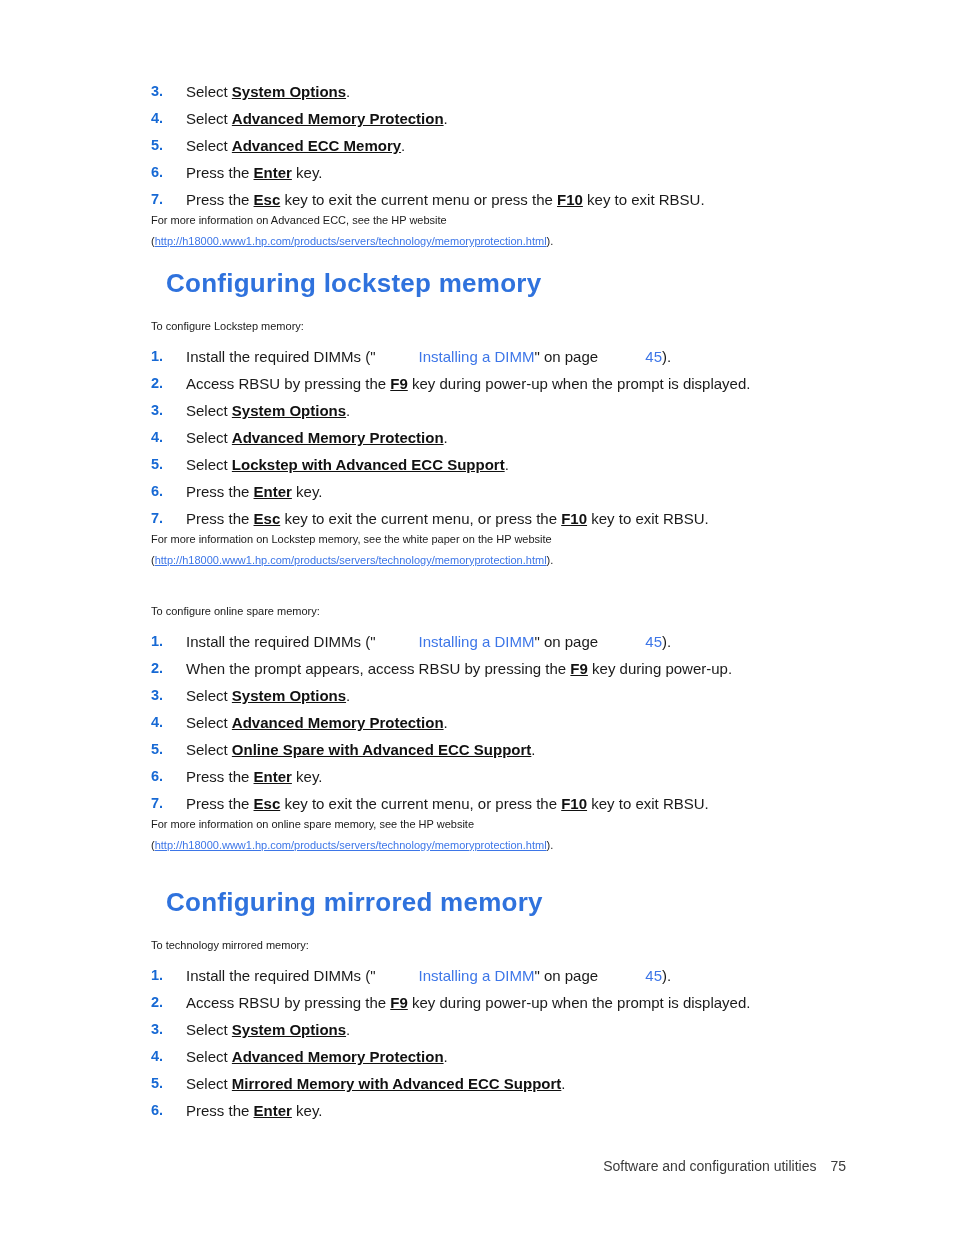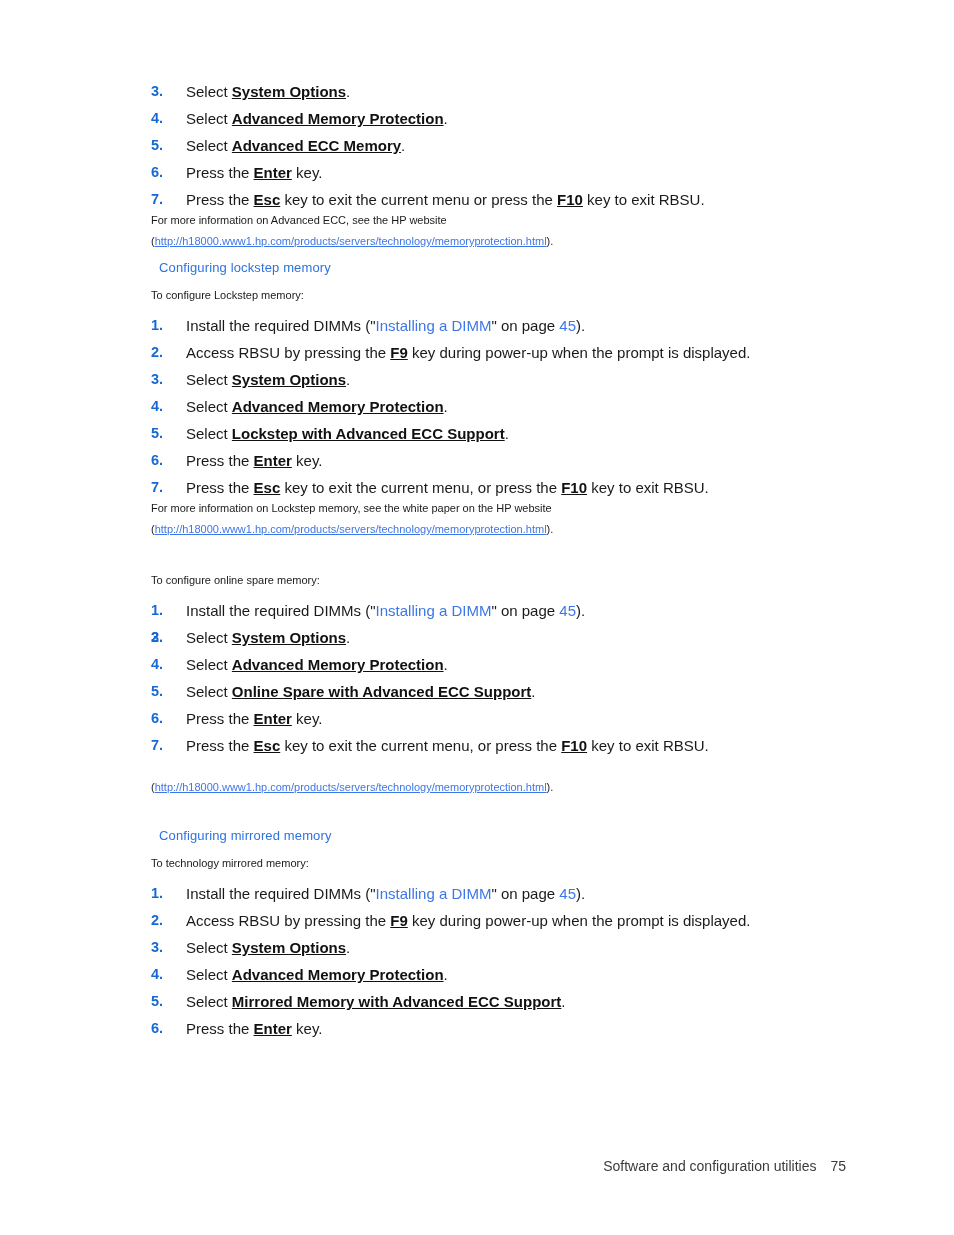--- a/index.html
+++ b/index.html
@@ -24,24 +24,24 @@
   }
   .content {
     position: absolute;
     left: 151px;
     top: 72px;
     width: 645px;
   }
 
   
   h2.section-heading {
-    font-size: 13px;
-    font-weight: 400;
+    font-size: 26px;
+    font-weight: 700;
     color: #2f72dd;
-    margin: 8px;
+    margin: 15px;
     padding: 0;
     line-height: 1.3;
     letter-spacing: 0.01em;
   }
   .heading-block { margin-top: 30px; margin-bottom: 0; }
   .heading-block:first-child { margin-top: 0; }
 
   
   p.body-text {
     font-size: 11px;
@@ -77,20 +77,21 @@
     font-weight: bold;
     font-size: 14.5px;
     width: 28px;
   }
 
   b, strong { font-weight: bold; color: #111111; text-decoration: underline; }
 
   a.doclink, .doclink {
     color: #3d76e8;
     text-decoration: none;
+    margin-left: 43px;
   }
   .urltext {
     color: #3d76e8;
     word-break: break-all;
   }
 
   
   .footer {
     position: absolute;
     left: 0;
@@ -134,28 +135,28 @@
             <li><span class="num">5.</span><span><span>Select </span><b>Lockstep with Advanced ECC Support</b><span>.</span></span></li>
             <li><span class="num">6.</span><span><span>Press the </span><b>Enter</b><span> key.</span></span></li>
             <li><span class="num">7.</span><span><span>Press the </span><b>Esc</b><span> key to exit the current menu, or press the </span><b>F10</b><span> key to exit RBSU.</span></span></li>
           </ol>
           <p class="body-text note"><span>For more information on Lockstep memory, see the white paper on the HP website</span><br><span>(</span><a class="urltext" href="#">http://h18000.www1.hp.com/products/servers/technology/memoryprotection.html</a><span>).</span></p>
         </div>
         <div class="heading-block">
           <p class="body-text intro">To configure online spare memory:</p>
           <ol class="steps">
             <li><span class="num">1.</span><span><span>Install the required DIMMs ("</span><a class="doclink" href="#">Installing a DIMM</a><span>" on page </span><a class="doclink" href="#">45</a><span>).</span></span></li>
-            <li><span class="num">2.</span></li>
+            <li><span class="num">2.</span><span><span>When the prompt appears, access RBSU by pressing the </span><b>F9</b><span> key during power-up.</span></span></li>
             <li><span class="num">3.</span><span><span>Select </span><b>System Options</b><span>.</span></span></li>
             <li><span class="num">4.</span><span><span>Select </span><b>Advanced Memory Protection</b><span>.</span></span></li>
             <li><span class="num">5.</span><span><span>Select </span><b>Online Spare with Advanced ECC Support</b><span>.</span></span></li>
             <li><span class="num">6.</span><span><span>Press the </span><b>Enter</b><span> key.</span></span></li>
             <li><span class="num">7.</span><span><span>Press the </span><b>Esc</b><span> key to exit the current menu, or press the </span><b>F10</b><span> key to exit RBSU.</span></span></li>
           </ol>
-          <p class="body-text note"><br><span>(</span><a class="urltext" href="#">http://h18000.www1.hp.com/products/servers/technology/memoryprotection.html</a><span>).</span></p>
+          <p class="body-text note"><span>For more information on online spare memory, see the HP website</span><br><span>(</span><a class="urltext" href="#">http://h18000.www1.hp.com/products/servers/technology/memoryprotection.html</a><span>).</span></p>
         </div>
         <div class="heading-block">
           <h2 class="section-heading">Configuring mirrored memory</h2>
           <p class="body-text intro">To technology mirrored memory:</p>
           <ol class="steps">
             <li><span class="num">1.</span><span><span>Install the required DIMMs ("</span><a class="doclink" href="#">Installing a DIMM</a><span>" on page </span><a class="doclink" href="#">45</a><span>).</span></span></li>
             <li><span class="num">2.</span><span><span>Access RBSU by pressing the </span><b>F9</b><span> key during power-up when the prompt is displayed.</span></span></li>
             <li><span class="num">3.</span><span><span>Select </span><b>System Options</b><span>.</span></span></li>
             <li><span class="num">4.</span><span><span>Select </span><b>Advanced Memory Protection</b><span>.</span></span></li>
             <li><span class="num">5.</span><span><span>Select </span><b>Mirrored Memory with Advanced ECC Support</b><span>.</span></span></li>

